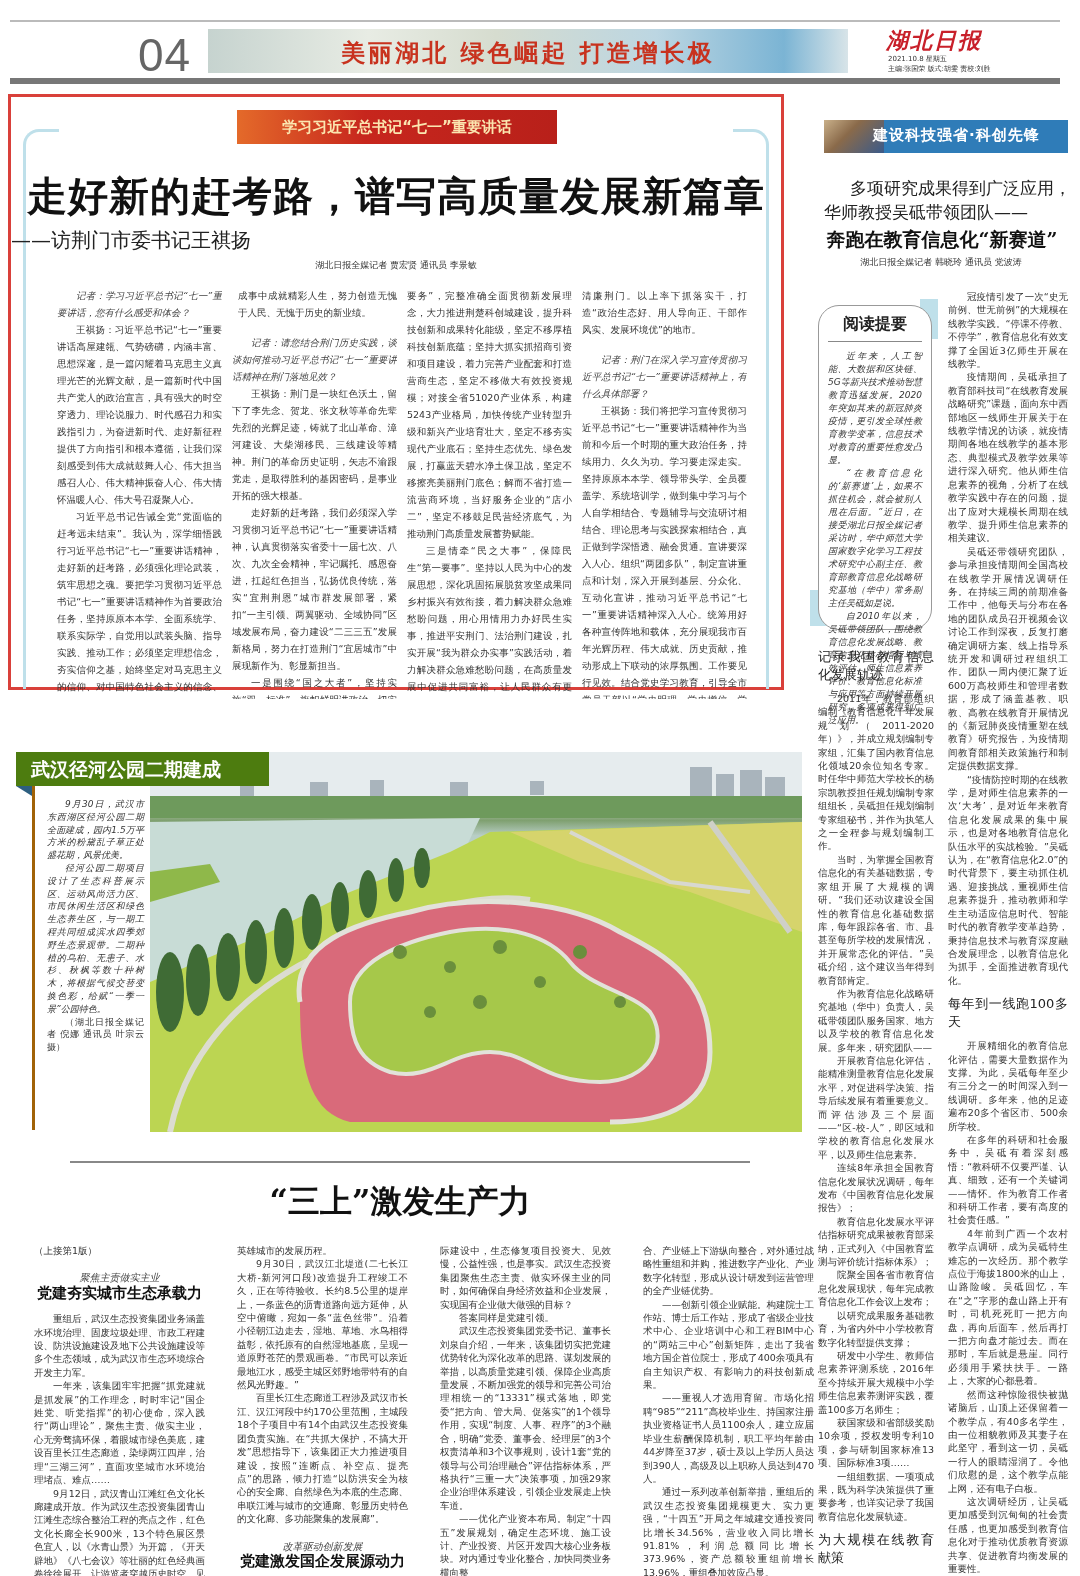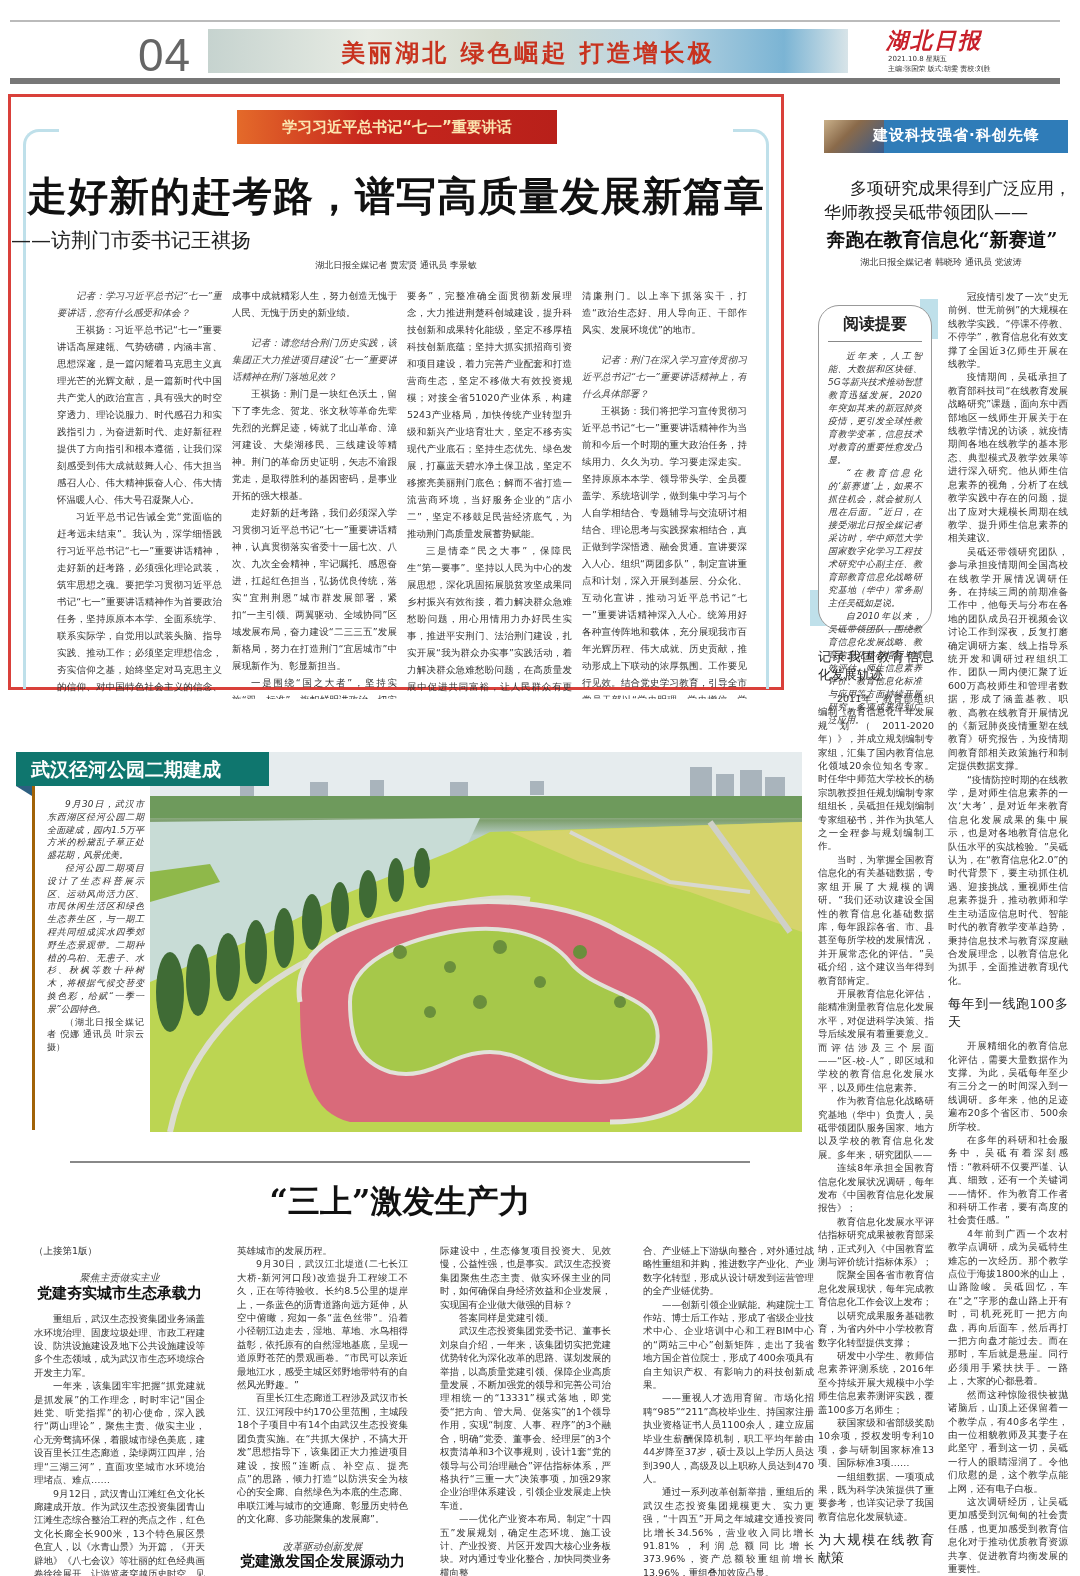--- a/index.html
+++ b/index.html
@@ -47,21 +47,21 @@
   .summary-box h4 { text-align: center; font-family: "DejaVu Serif", serif; font-size: 16px; font-weight: bold; padding-bottom: 6px; border-bottom: 1px solid #888; margin-bottom: 8px; }
   .summary-box p { font-style: italic; font-size: 9px; line-height: 13px; text-indent: 2em; color: #333; text-align: justify; }
 
   .r-col-a { position: absolute; left: 8px; top: 530px; width: 116px; font-size: 9.5px; line-height: 13.4px; color: #333; text-align: justify; }
   .r-col-b { position: absolute; left: 138px; top: 180px; width: 120px; font-size: 9.5px; line-height: 13.4px; color: #333; text-align: justify; }
   .r-col-a p, .r-col-b p { text-indent: 2em; }
   .subtitle-r { font-size: 13px; line-height: 18px; color: #222; margin: 8px 0; }
 
   
   .photo-feature { position: absolute; left: 16px; top: 752px; width: 786px; height: 380px; }
-  .photo-title { position: absolute; left: 0; top: 0; width: 253px; height: 34px; background: #0f766e; color: #fff; font-family: "DejaVu Serif", serif; font-size: 19px; font-weight: bold; line-height: 34px; padding-left: 15px; }
+  .photo-title { position: absolute; left: 0; top: 0; width: 253px; height: 34px; background: #4d7c0f; color: #fff; font-family: "DejaVu Serif", serif; font-size: 19px; font-weight: bold; line-height: 34px; padding-left: 15px; }
   .photo-title-fold { position: absolute; left: 0; top: 34px; width: 0; height: 0; border-top: 10px solid #2d5f80; border-left: 16px solid transparent; }
   .caption-box { position: absolute; left: 16px; top: 34px; width: 118px; height: 344px; border-left: 3px solid #a16207; padding: 12px 6px 0 12px; }
   .caption-box p { font-size: 9px; line-height: 12.8px; text-indent: 2em; color: #333; text-align: justify; font-style: italic; }
   .caption-box p.credit { font-style: normal; }
   .photo { position: absolute; left: 134px; top: 0; width: 652px; height: 380px; overflow: hidden;
       background: linear-gradient(180deg, #e8eef0 0%, #dfe6e6 13%, #7fa070 18%, #b8cec6 22%, #b9d0c8 30%, #9cc56a 42%, #b8d656 55%, #c8d650 75%, #b2cc52 100%); }
   .photo svg { position: absolute; left: 0; top: 0; }
 
   
   .rule-bottom { position: absolute; left: 70px; top: 1161px; width: 680px; height: 2px; background: #888; }
@@ -94,23 +94,23 @@
   <div class="headline">走好新的赶考路，谱写高质量发展新篇章</div>
   <div class="subhead">——访荆门市委书记王祺扬</div>
   <div class="byline">湖北日报全媒记者 贾宏贤 通讯员 李景敏</div>
   <div class="body-cols">
     <div class="col">
         <p class="q">记者：学习习近平总书记“七一”重要讲话，您有什么感受和体会？</p>
         <p class="">王祺扬：习近平总书记“七一”重要讲话高屋建瓴、气势磅礴，内涵丰富、思想深邃，是一篇闪耀着马克思主义真理光芒的光辉文献，是一篇新时代中国共产党人的政治宣言，具有强大的时空穿透力、理论说服力、时代感召力和实践指引力，为奋进新时代、走好新征程提供了方向指引和根本遵循，让我们深刻感受到伟大成就鼓舞人心、伟大担当感召人心、伟大精神振奋人心、伟大情怀温暖人心、伟大号召凝聚人心。</p>
         <p class="">习近平总书记告诫全党“党面临的赶考远未结束”。我认为，深学细悟践行习近平总书记“七一”重要讲话精神，走好新的赶考路，必须强化理论武装，筑牢思想之魂。要把学习贯彻习近平总书记“七一”重要讲话精神作为首要政治任务，坚持原原本本学、全面系统学、联系实际学，自觉用以武装头脑、指导实践、推动工作；必须坚定理想信念，夯实信仰之基，始终坚定对马克思主义的信仰、对中国特色社会主义的信念、对实现中华民族伟大复兴中国梦的信心；必须践行初心使命，始终把人民放在心中最高位置，解决好群众急难愁盼问题；必须永葆自我革命精神，始终保持“赶考”的清醒和坚定，以优异成绩在新的赶考路上书写精彩人生。</p>
       </div>
     <div class="col">
-        <p class="" style="text-indent: 0px;">成事中成就精彩人生，努力创造无愧于人民、无愧于历史的新业绩。</p>
+        <p class="" style="text-indent: 0px; margin-left: 6px;">成事中成就精彩人生，努力创造无愧于人民、无愧于历史的新业绩。</p>
         <div class="gap"></div>
-        <p class="q">记者：请您结合荆门历史实践，该集团正大力推进项目建设“七一”重要讲话精神在荆门落地见效？</p>
+        <p class="q">记者：请您结合荆门历史实践，谈谈如何推动习近平总书记“七一”重要讲话精神在荆门落地见效？</p>
         <p class="">王祺扬：荆门是一块红色沃土，留下了李先念、贺龙、张文秋等革命先辈先烈的光辉足迹，铸就了北山革命、漳河建设、大柴湖移民、三线建设等精神。荆门的革命历史证明，矢志不渝跟党走，是取得胜利的基因密码，是事业开拓的强大根基。</p>
         <p class="">走好新的赶考路，我们必须深入学习贯彻习近平总书记“七一”重要讲话精神，认真贯彻落实省委十一届七次、八次、九次全会精神，牢记嘱托、感恩奋进，扛起红色担当，弘扬优良传统，落实“宜荆荆恩”城市群发展部署，紧扣“一主引领、两翼驱动、全域协同”区域发展布局，奋力建设“二三三五”发展新格局，努力在打造荆门“宜居城市”中展现新作为、彰显新担当。</p>
         <p class="">一是围绕“国之大者”，坚持实施“双一标准”，旗帜鲜明讲政治，切实增强“四个意识”、坚定“四个自信”、做到“两个维护”，不断提高政治判断力、政治领悟力、政治执行力，始终在政治立场、政治方向、政治原则、政治道路上同以习近平同志为核心的党中央保持高度一致。</p>
       </div>
     <div class="col">
         <p class="" style="text-indent: 0px;">要务”，完整准确全面贯彻新发展理念，大力推进荆楚科创城建设，提升科技创新和成果转化能级，坚定不移厚植科技创新底蕴；坚持大抓实抓招商引资和项目建设，着力完善产业配套和打造营商生态，坚定不移做大有效投资规模；对接全省51020产业体系，构建5243产业格局，加快传统产业转型升级和新兴产业培育壮大，坚定不移夯实现代产业底石；坚持生态优先、绿色发展，打赢蓝天碧水净土保卫战，坚定不移擦亮美丽荆门底色；解而不省打造一流营商环境，当好服务企业的“店小二”，坚定不移鼓足民营经济底气，为推动荆门高质量发展蓄势赋能。</p>
         <p class="">三是情牵“民之大事”，保障民生“第一要事”。坚持以人民为中心的发展思想，深化巩固拓展脱贫攻坚成果同乡村振兴有效衔接，着力解决群众急难愁盼问题，用心用情用力办好民生实事，推进平安荆门、法治荆门建设，扎实开展“我为群众办实事”实践活动，着力解决群众急难愁盼问题，在高质量发展中促进共同富裕，让人民群众有更多、更直接、更实在的获得感、幸福感和安全感。</p>
         <p class="">四是肩扛“政之大任”，落实党建“第一责任”。持续加强党建、作风和队伍建设，建立健全规范规则的上下贯通、精准有效的落实机制，深入推进清廉荆门建设，营造风清气正的政治生态，推动全面从严治党向纵深发展，坚持严管和厚爱结合、激励和约束并重，以“不敢腐、不能腐、不想腐”一体推进，努力建设</p>
       </div>
     <div class="col">
@@ -141,22 +141,22 @@
         <p>“在教育信息化的‘新赛道’上，如果不抓住机会，就会被别人甩在后面。”近日，在接受湖北日报全媒记者采访时，华中师范大学国家数字化学习工程技术研究中心副主任、教育部教育信息化战略研究基地（华中）常务副主任吴砥如是说。</p>
         <p>自2010年以来，吴砥带领团队，围绕教育信息化发展战略、教育信息化核心指标与绩效评估、师生信息素养评价、教育信息化标准与应用等方面持续开展研究，多项成果得到广泛应用。</p>
       </div>
   </div>
 
   <div class="r-col-a">
     <div class="subtitle-r">记录我国教育信息化发展轨迹</div>
     <div>
         <p>2011年，教育部组织编制《教育信息化十年发展规划（2011-2020年）》，并成立规划编制专家组，汇集了国内教育信息化领域20余位知名专家。时任华中师范大学校长的杨宗凯教授担任规划编制专家组组长，吴砥担任规划编制专家组秘书，并作为执笔人之一全程参与规划编制工作。</p>
         <p>当时，为掌握全国教育信息化的有关基础数据，专家组开展了大规模的调研。“我们还动议建设全国性的教育信息化基础数据库，每年跟踪各省、市、县甚至每所学校的发展情况，并开展常态化的评估。”吴砥介绍，这个建议当年得到教育部肯定。</p>
+        <p>作为教育信息化战略研究基地（华中）负责人，吴砥带领团队服务国家、地方以及学校的教育信息化发展。多年来，研究团队——</p>
         <p>开展教育信息化评估，能精准测量教育信息化发展水平，对促进科学决策、指导后续发展有着重要意义。而评估涉及三个层面——“区-校-人”，即区域和学校的教育信息化发展水平，以及师生信息素养。</p>
-        <p>作为教育信息化战略研究基地（华中）负责人，吴砥带领团队服务国家、地方以及学校的教育信息化发展。多年来，研究团队——</p>
         <p>连续8年承担全国教育信息化发展状况调研，每年发布《中国教育信息化发展报告》；</p>
         <p>教育信息化发展水平评估指标研究成果被教育部采纳，正式列入《中国教育监测与评价统计指标体系》；</p>
         <p>院聚全国各省市教育信息化发展现状，每年完成教育信息化工作会议上发布；</p>
         <p>以研究成果服务基础教育，为省内外中小学校教育数字化转型提供支撑；</p>
         <p>研发中小学生、教师信息素养评测系统，2016年至今持续开展大规模中小学师生信息素养测评实践，覆盖100多万名师生；</p>
         <p>获国家级和省部级奖励10余项，授权发明专利10项，参与研制国家标准13项、国际标准3项……</p>
         <p>一组组数据、一项项成果，既为科学决策提供了重要参考，也详实记录了我国教育信息化发展轨迹。</p>
       </div>
     <div class="subtitle-r">为大规模在线教育献策</div>
     <p>2020年，突如其来的新</p>

